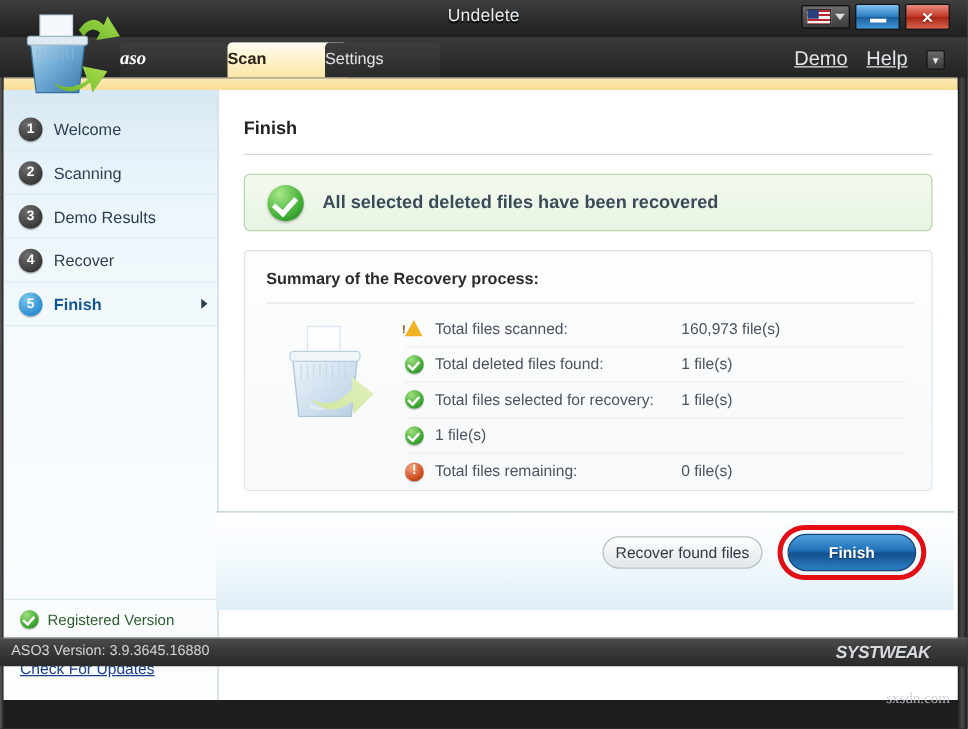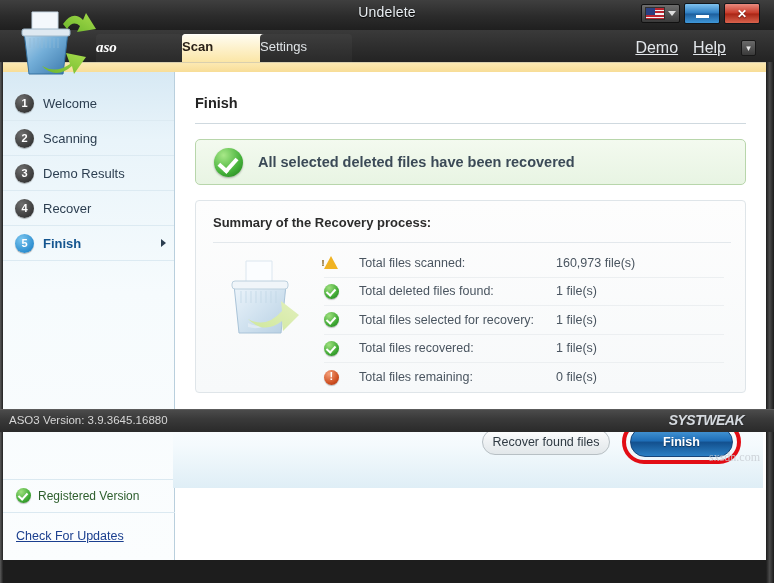--- a/index.html
+++ b/index.html
@@ -4,21 +4,21 @@
 <style>
   * { box-sizing: border-box; margin: 0; padding: 0; }
   html, body {
     width: 774px; height: 583px;
     font-family: "Liberation Sans", sans-serif;
     background: #1d1d1d; overflow: hidden;
   }
 
   
   #window {
-    position: relative; width: 774px; height: 432px;
+    position: relative; width: 774px; height: 533px;
     background: linear-gradient(180deg,#494949 0%,#2e2e2e 40%,#242424 100%);
   }
   #frame-left  { position:absolute; left:0;  top:0; width:3px; height:583px;
                  background:linear-gradient(90deg,#5a5a5a,#222); }
   #frame-right { position:absolute; right:0; top:0; width:8px; height:583px;
                  background:linear-gradient(90deg,#1c1c1c,#4a4a4a 45%,#1a1a1a); }
 
   
   #titlebar {
     position:absolute; left:0; top:0; width:774px; height:30px;
@@ -179,21 +179,21 @@
   #summary-title { position:absolute; left:17px; top:14px; font-size:13px; font-weight:bold; color:#2c2c2c; }
   #summary-rule { position:absolute; left:17px; top:41px; width:518px; height:1px; background:#e3e8ec; }
   #bin-img { position:absolute; left:22px; top:52px; width:96px; height:92px; }
   #rows { position:absolute; left:128px; top:48px; width:400px; }
   .srow {
     height:28.5px; display:flex; align-items:center;
     border-bottom:1px solid #eceff1; font-size:12.5px; color:#4a5560;
   }
   .srow:last-child { border-bottom:none; }
   .srow .ico { width:15px; height:15px; margin-right:9px; flex:none; position:relative; }
-  .srow .lbl { width:197px;margin-left:11px; }
+  .srow .lbl { width:197px; }
   .srow .val { color:#4a5560; }
   .warn-ico {
     width:0;height:0;border-left:7.5px solid transparent;border-right:7.5px solid transparent;
     border-bottom:13px solid #f0b323; margin-top:1px;
   }
   .warn-ico::after{ content:"!"; position:absolute; left:-2.5px; top:3px; font-size:9px;
                     font-weight:bold; color:#7a5200; }
   .err-ico {
     width:15px;height:15px;border-radius:50%;
     background:radial-gradient(circle at 34% 26%,#f4a07a,#cf5022 62%,#9c2f0d);
@@ -394,21 +394,20 @@
             <div class="ico">
                 <div class="gcheck"></div>
               </div>
             <div class="lbl">Total files selected for recovery:</div>
             <div class="val">1 file(s)</div>
           </div>
           <div class="srow">
             <div class="ico">
                 <div class="gcheck"></div>
               </div>
-            <div class="lbl">Total files recovered:</div>
             <div class="val">1 file(s)</div>
           </div>
           <div class="srow">
             <div class="ico">
                 <div class="err-ico"></div>
               </div>
             <div class="lbl">Total files remaining:</div>
             <div class="val">0 file(s)</div>
           </div>
         </div>

